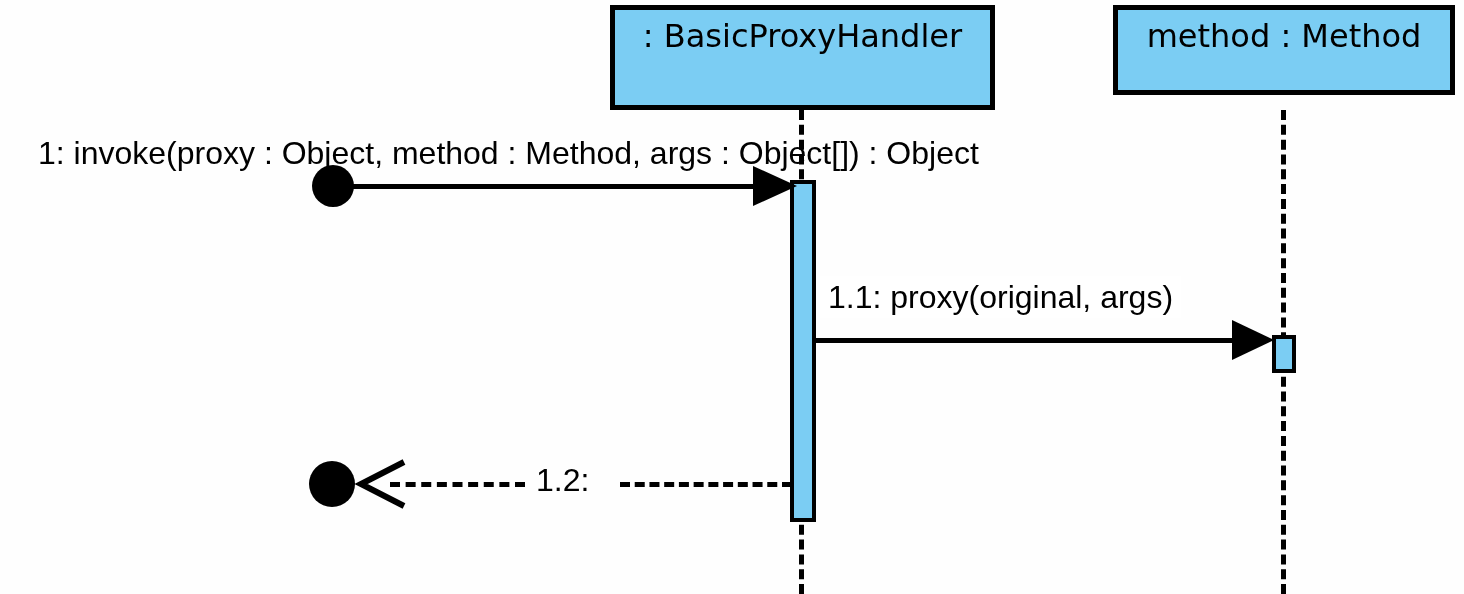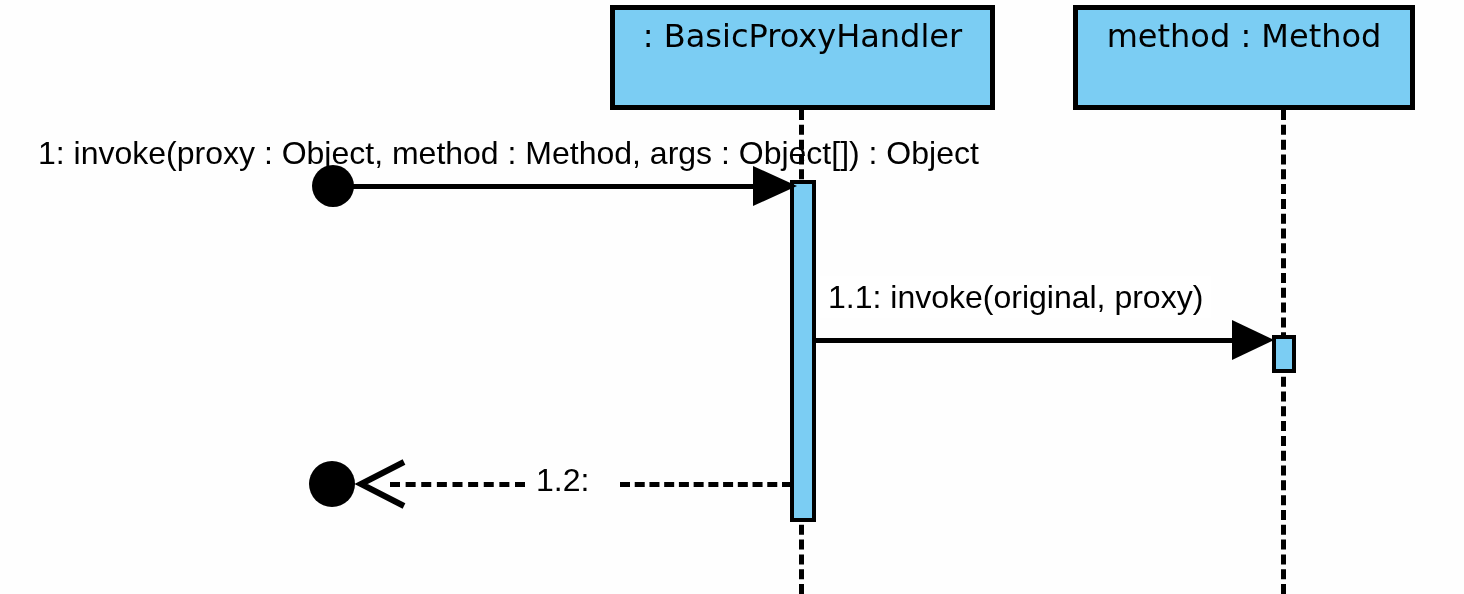--- a/index.html
+++ b/index.html
@@ -88,21 +88,21 @@
   <div class="lifeline-dash" style="left:799px; top:110px; height:484px;"></div>
 
   <div class="lifeline-box" style="left:610px; top:5px; width:385px; height:105px;">
     <span class="obj-label">: BasicProxyHandler</span>
   </div>
 
   <div class="activation" style="left:790px; top:180px; width:26px; height:342px;"></div>
 
   <div class="lifeline-dash" style="left:1281px; top:110px; height:484px;"></div>
 
-  <div class="lifeline-box" style="left:1073px; top:5px; width:342px; height:105px;">
+  <div class="lifeline-box" style="left:1113px; top:5px; width:342px; height:90px;">
     <span class="obj-label">method : Method</span>
   </div>
 
   <div class="activation" style="left:1272px; top:335px; width:24px; height:38px;"></div>
 
   <div class="msg-label" style="left:38px; top:134px;">1: invoke(proxy : Object, method : Method, args : Object[]) : Object</div>
 
   <div class="found-dot" style="left:312px; top:165px; width:42px; height:42px;"></div>
 
   <div class="msg-line" style="left:333px; top:184px; width:420px;"></div>
@@ -110,21 +110,21 @@
   <svg class="arrow-svg" style="left:753px; top:162px;" width="44" height="48" viewBox="0 0 44 48">
     <polygon points="0,4 44,24 0,44" fill="#000000"></polygon>
   </svg>
 
   <div class="msg-line" style="left:816px; top:338px; width:440px;"></div>
 
   <svg class="arrow-svg" style="left:1232px; top:317px;" width="42" height="46" viewBox="0 0 42 46">
     <polygon points="0,3 42,23 0,43" fill="#000000"></polygon>
   </svg>
 
-  <div class="msg-label boxed" style="left:820px; top:276px;">1.1: invoke(original, proxy)</div>
+  <div class="msg-label boxed" style="left:820px; top:276px;">1.1: proxy(original, args)</div>
 
   <div class="found-dot" style="left:309px; top:461px; width:46px; height:46px;"></div>
 
   <svg class="arrow-svg" style="left:355px; top:459px;" width="52" height="52" viewBox="0 0 52 52">
     <polyline points="49,3 6,25 49,47" fill="none" stroke="#000000" stroke-width="6"></polyline>
   </svg>
 
   <div class="msg-line-dashed" style="left:390px; top:482px; width:135px;"></div>
 
   <div class="msg-label" style="left:536px; top:461px;">1.2:</div>

